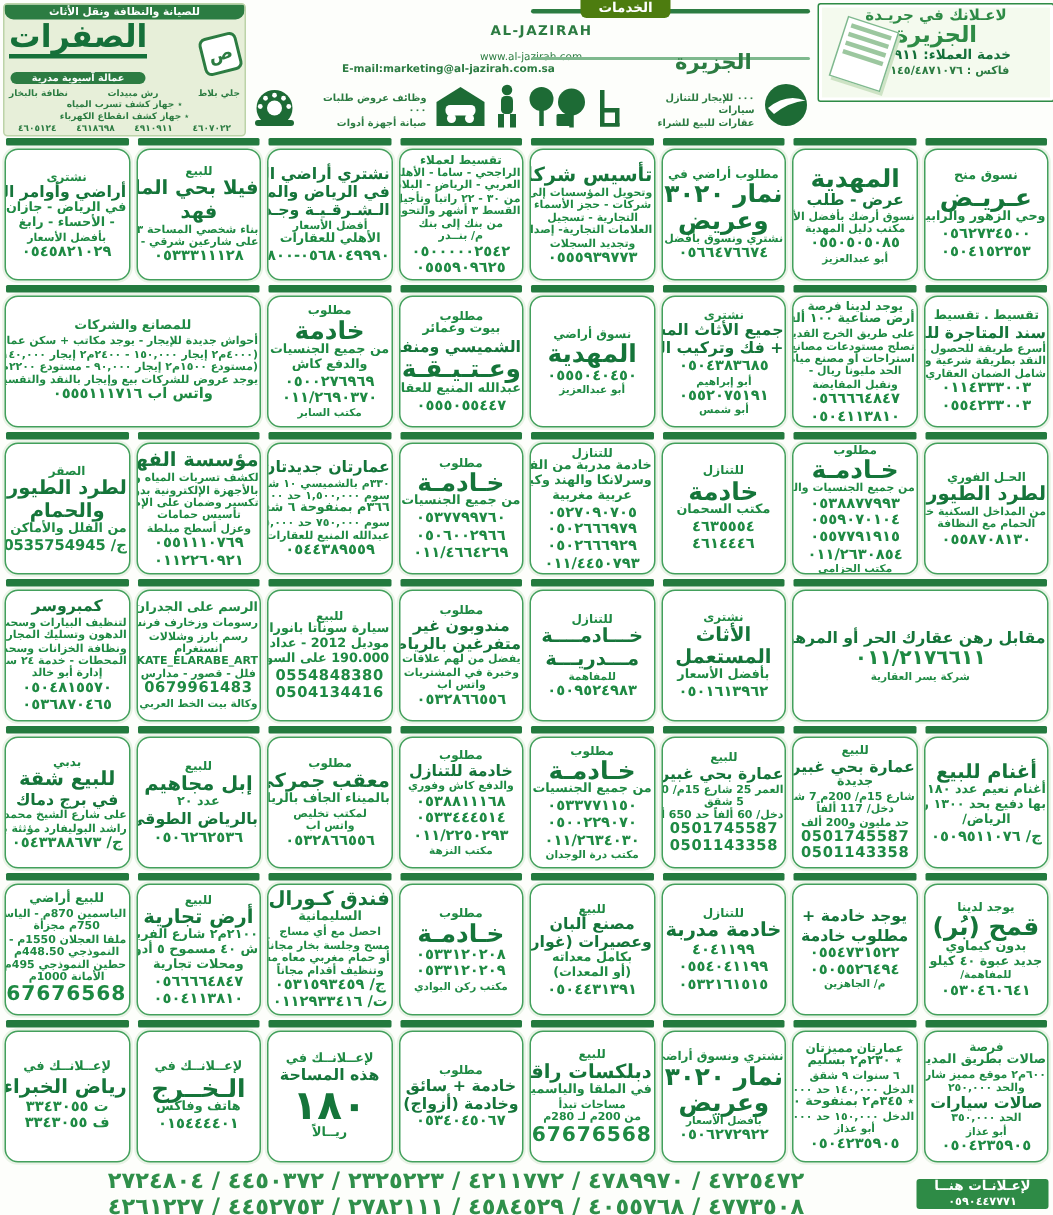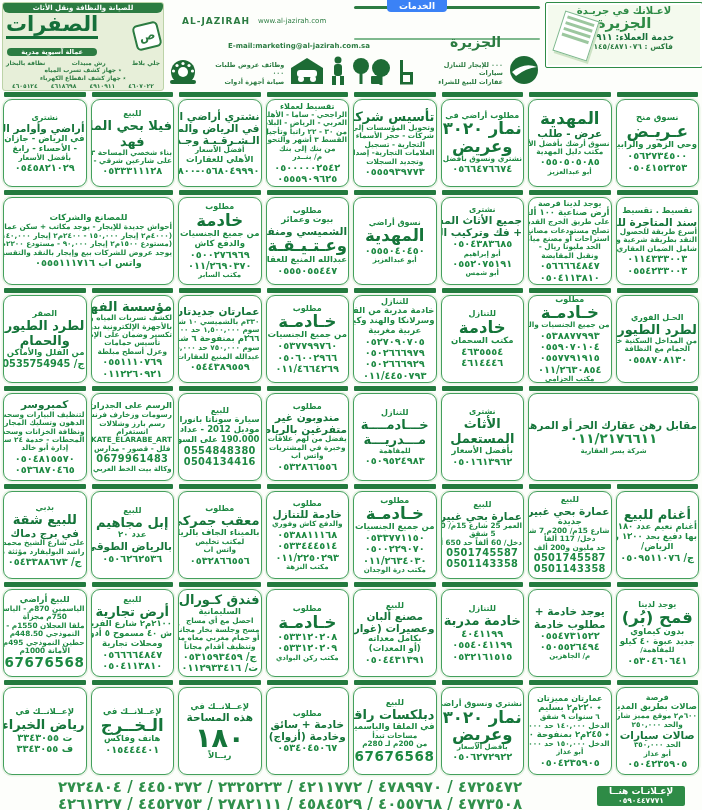--- a/index.html
+++ b/index.html
@@ -17,30 +17,30 @@
   .safrat-name{font-size:21px;font-weight:800;color:#15703a;line-height:1;border-bottom:3px solid #15703a;padding-bottom:1px;}
   .safrat-sub{background:#2c7c42;color:#fff;font-size:6.5px;font-weight:700;display:inline-block;
               padding:0 14px;border-radius:6px;margin-top:1px;}
   .safrat-mini{display:flex;justify-content:space-between;padding:0 3px;font-size:6px;font-weight:700;color:#2c7c42;}
   .safrat-bullets{font-size:6px;font-weight:700;color:#2c7c42;line-height:1.25;}
   .safrat-phones{display:grid;grid-template-columns:repeat(4,1fr);gap:0 3px;padding:1px 4px;
                  font-size:6px;font-weight:700;color:#2c7c42;direction:ltr;}
   .jz-center{position:absolute;top:4px;left:168px;width:372px;height:86px;}
   .jz-rule{position:absolute;left:186px;right:0;top:2px;height:3px;background:#2c7c42;border-radius:2px;}
   .jz-rule2{position:absolute;left:186px;right:0;top:34px;height:2px;background:#7fb98e;border-radius:2px;}
-  .jz-brandline{position:absolute;top:12px;left:0;width:100%;display:flex;align-items:center;gap:8px;}
+  .jz-brandline{position:absolute;top:12px;left:0;width:100%;display:flex;align-items:center;gap:8px;flex-direction:column;}
   .jz-brand{font-size:9px;font-weight:800;color:#2c7c42;letter-spacing:1px;margin-left:14px;}
   .jz-web{font-size:7px;font-weight:400;color:#2c7c42;}
   .jz-email{position:absolute;top:38px;left:60px;font-size:7px;font-weight:700;color:#2c7c42;}
   .jz-logo{position:absolute;top:30px;left:282px;font-size:14px;font-weight:800;color:#2c7c42;direction:rtl;}
   .jz-icons{position:absolute;top:50px;left:0;width:100%;display:flex;align-items:flex-end;gap:5px;direction:ltr;}
   .cap{font-size:6.5px;font-weight:700;color:#2c7c42;text-align:right;direction:rtl;line-height:1.3;}
   .ic{flex:0 0 auto;}
   .tab{position:absolute;top:0;left:341px;width:106px;height:47px;direction:rtl;text-align:center;}
-  .tab-small{background:#3b82f6;color:#fff;font-size:9px;font-weight:700;border-radius:0 0 4px 4px;
+  .tab-small{background:#4d7c0f;color:#fff;font-size:9px;font-weight:700;border-radius:0 0 4px 4px;
              width:60px;margin:0 0 1px auto;padding:1px 0;}
   .tab-big{background:#2e8b46;color:#fff;font-size:16px;font-weight:800;border:2px solid #bfdcb4;
            border-radius:4px;padding:2px 0;text-shadow:0 0 1px #14551f;}
   .rbox{position:absolute;top:2px;left:545px;width:152px;height:60px;background:#f4faee;direction:rtl;
         border:1.5px solid #2e8b46;box-shadow:0 0 0 2px #fff inset;border-radius:2px;text-align:center;padding:2px;}
   .rbox-l1{font-size:10px;font-weight:800;color:#2e8b46;letter-spacing:1px;}
   .rbox-logo{font-size:15px;font-weight:800;color:#2e8b46;line-height:1;}
   .rbox-cust{font-size:9px;font-weight:800;color:#15703a;margin-top:1px;}
   .rbox-fax{font-size:7.5px;font-weight:700;color:#2c7c42;}
   .npaper{position:absolute;top:12px;right:108px;width:34px;height:40px;background:#fff;border:1px solid #7fb98e;
@@ -62,21 +62,21 @@
   .ln-lg{font-size:10.5px;font-weight:800;color:#15753a;}
   .ln-xl{font-size:13px;font-weight:800;color:#15753a;}
   .ln-xx{font-size:16.5px;font-weight:800;color:#15753a;line-height:1.05;}
   .ln-hg{font-size:27px;font-weight:800;color:#15753a;line-height:1;}
   .ln-ph{font-size:9.8px;font-weight:800;letter-spacing:.4px;}
   .ln-phx{font-size:13.5px;font-weight:800;letter-spacing:.6px;}
   .ln-ft{font-size:7px;font-weight:700;}
   
   .ftr{position:absolute;left:0;bottom:0;width:702px;height:28px;display:flex;align-items:center;direction:rtl;}
   .ftr-box{flex:0 0 88px;background:#2e8b46;color:#fff;text-align:center;border-radius:2px;
-           margin:0 17px;padding:1px 0;}
+           margin:0 3px;padding:1px 0;}
   .ftr-box-l{font-size:9px;font-weight:800;line-height:1.1;}
   .ftr-box-p{font-size:7.5px;font-weight:700;line-height:1.1;}
   .ftr-nums{flex:1;text-align:center;color:#2f8f4a;font-weight:800;direction:rtl;}
   .ftr-line{font-size:15px;letter-spacing:1.2px;line-height:1.15;white-space:nowrap;}
   svg{display:block;}
 </style>
 </head>
 <body>
 
 <div class="page">

